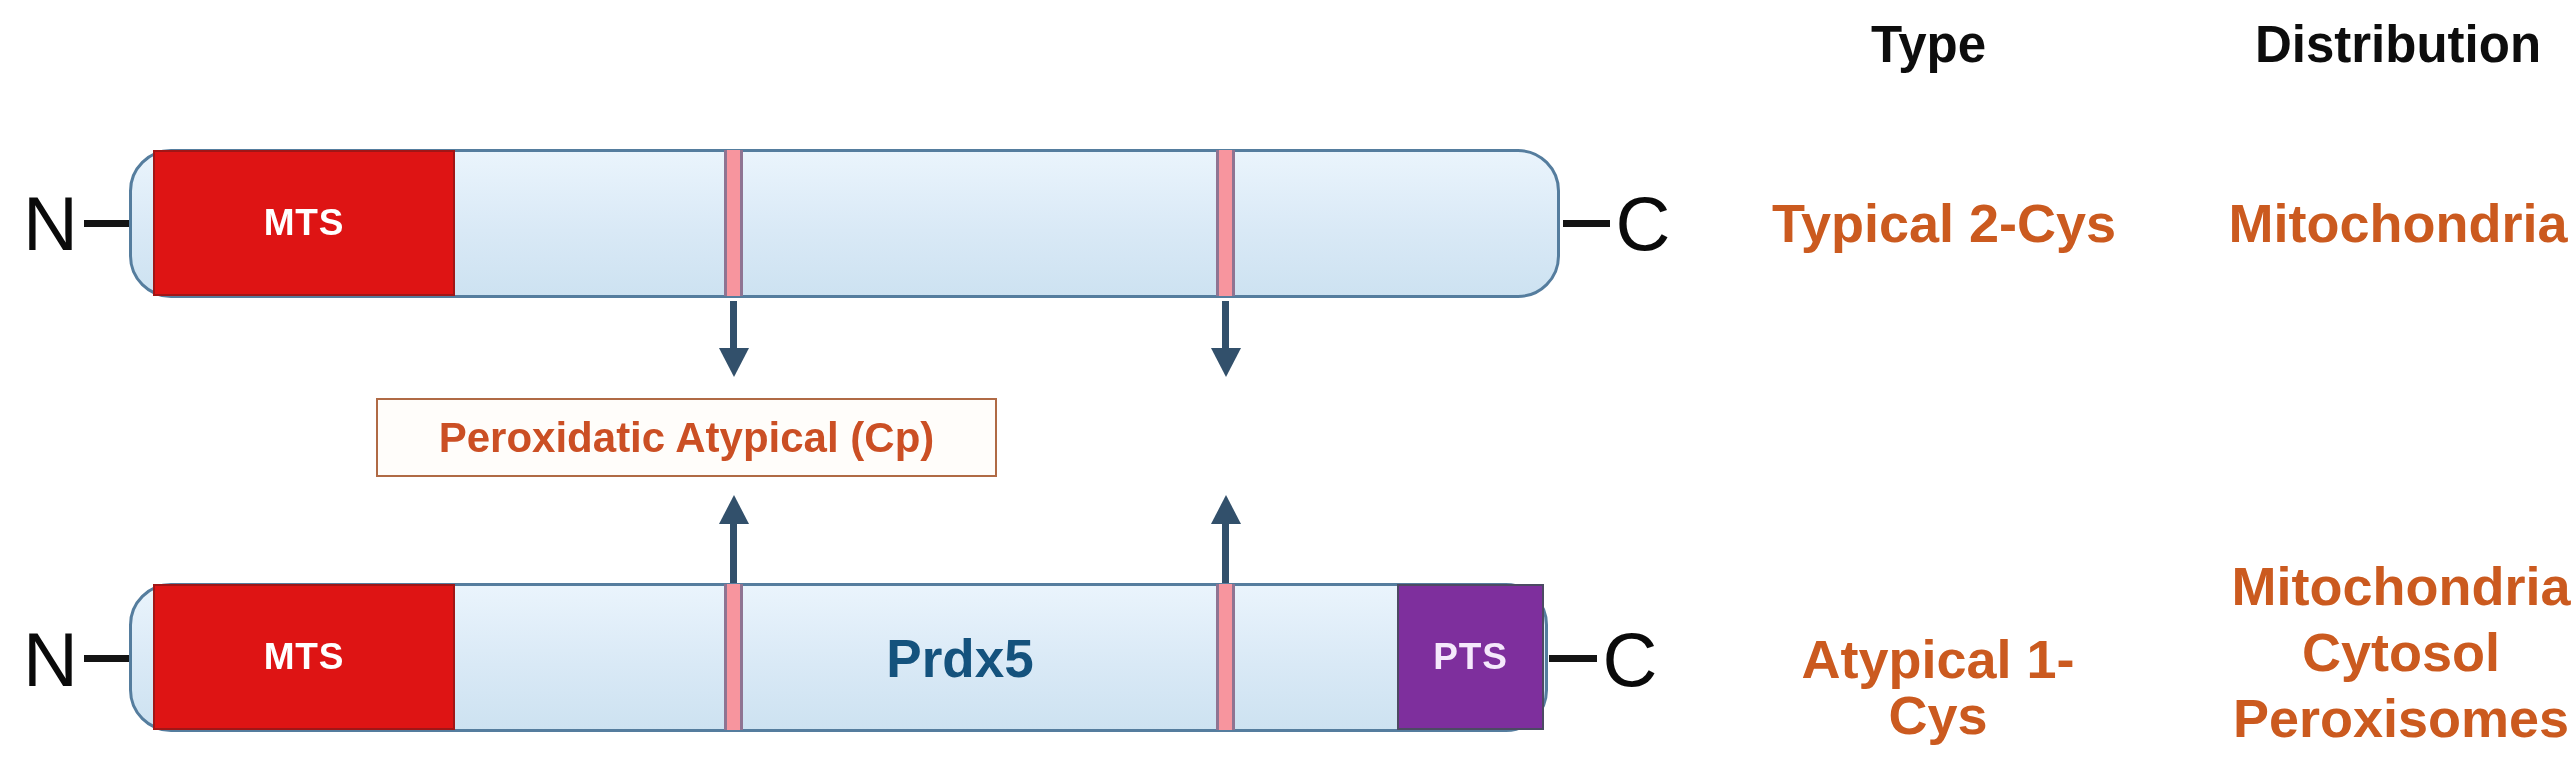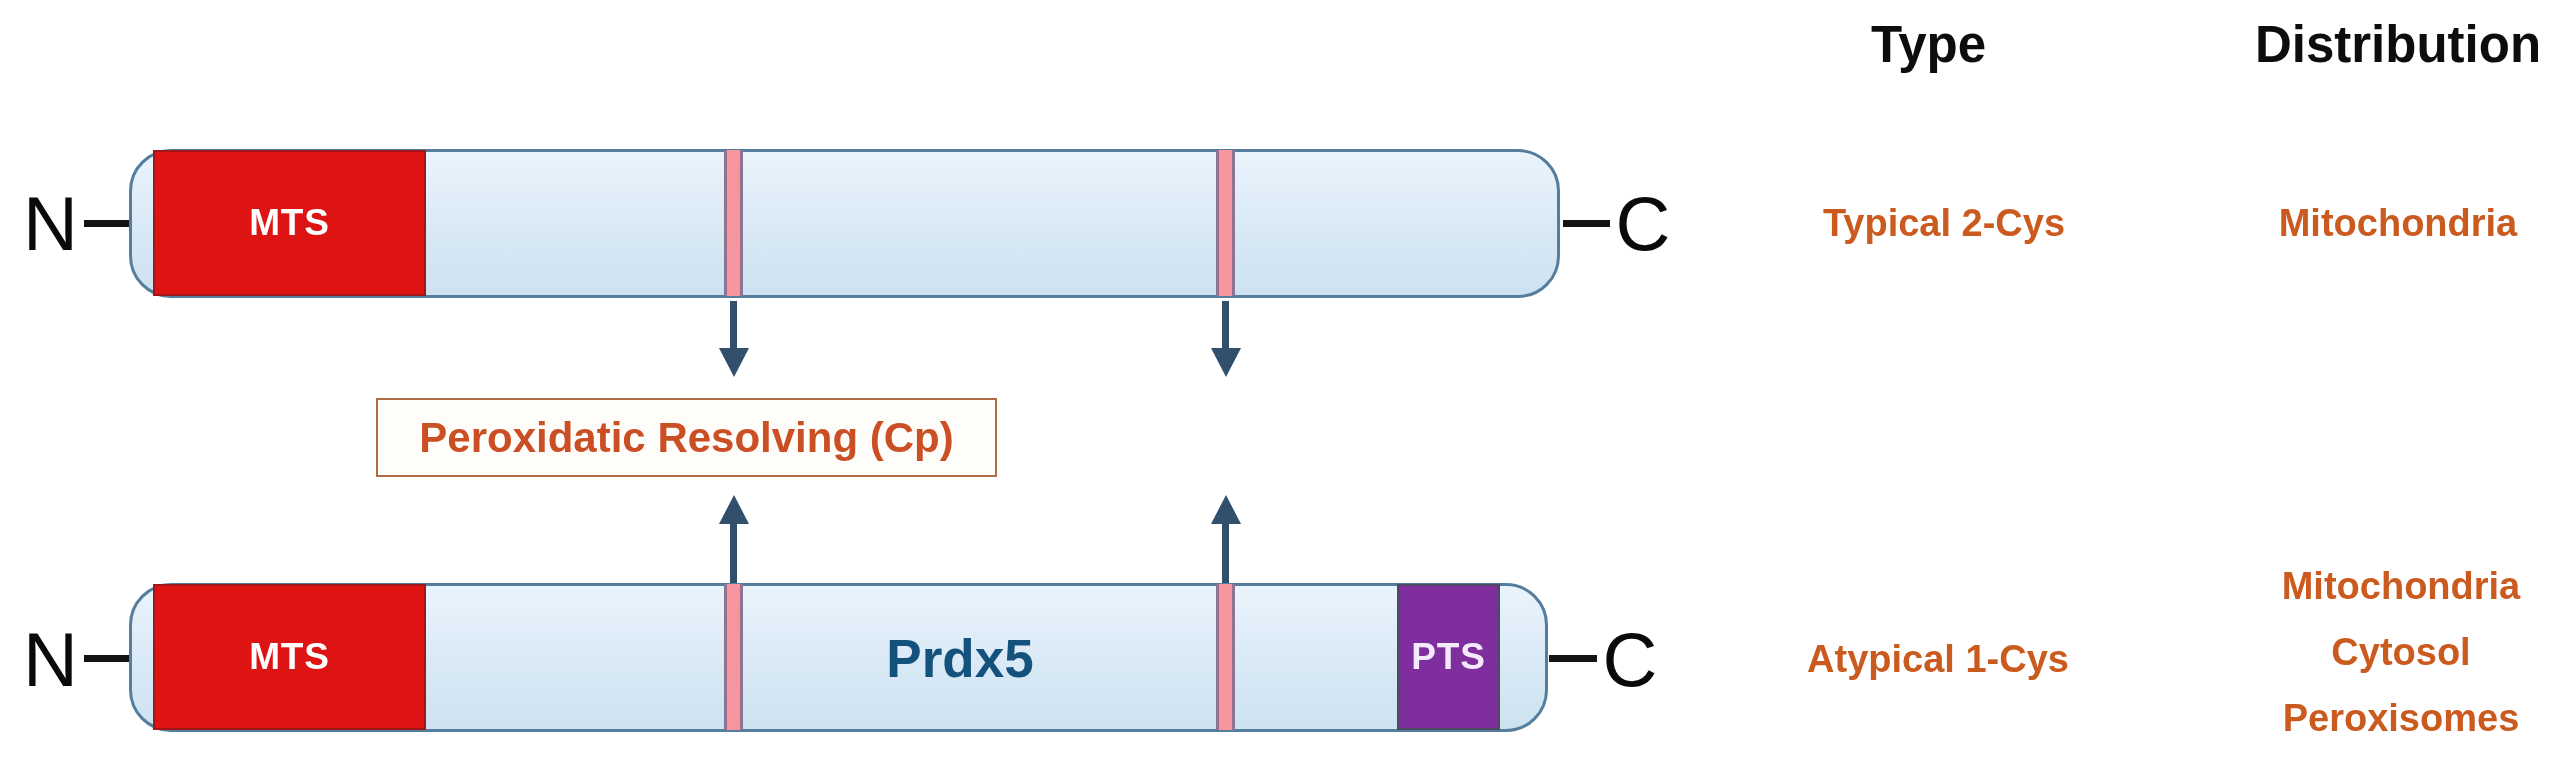--- a/index.html
+++ b/index.html
@@ -29,22 +29,22 @@
     background:linear-gradient(180deg, #eaf4fc 0%, #d9e9f6 55%, #cde2f1 100%);
   }
   .bar-prdx3 { left:129px; top:149px; width:1425px; }
   .bar-prdx5 { left:129px; top:583px; width:1413px; }
 
   .domain {
     position:absolute; top:-1.6px; height:146px; box-sizing:border-box;
     display:flex; align-items:center; justify-content:center;
     font-size:37px; font-weight:700; color:#ffffff; letter-spacing:0.8px;
   }
-  .domain-mts { left:21px;  width:273px; background:#de1414; border:2.4px solid #a11616; }
-  .domain-pts { left:1265px; width:103px; background:#7e2f9d; border:2.4px solid #4c4a63; color:#f5e9fc; }
+  .domain-mts { left:21px;  width:302px; background:#de1414; border:2.4px solid #a11616; }
+  .domain-pts { left:1265px; width:147px; background:#7e2f9d; border:2.4px solid #4c4a63; color:#f5e9fc; }
 
   .stripe {
     position:absolute; top:-1.6px; height:146px; width:13px;
     background:#f7959e; border-left:3.2px solid #8f7492; border-right:3.2px solid #8f7492;
   }
   .stripe-cp { left:592px; }
   .stripe-cr { left:1084px; }
 
   .bar-name {
     position:absolute; left:627px; width:402px; top:50%;
@@ -80,21 +80,21 @@
   
   .hdr {
     position:absolute; top:14.5px; text-align:center;
     font-size:51px; font-weight:700; color:#0d0d0d;
   }
   .hdr-type { left:1816px; width:225px; }
   .hdr-dist { left:2205px; width:386px; }
 
   .orange {
     position:absolute; text-align:center;
-    font-size:38px; font-weight:700; color:#cb5a1f; line-height:56px;
+    font-size:54px; font-weight:700; color:#cb5a1f; line-height:56px;
   }
   .type-prdx3 { left:1759px; top:195px; width:370px; }
   .dist-prdx3 { left:2213px; top:195px; width:370px; }
   .type-prdx5 { left:1753px; top:631px; width:370px; }
   .dist-prdx5 { left:2216px; top:553px; width:370px; line-height:66px; }
 </style>
 </head>
 <body>
 
 <div class="stage">
@@ -118,21 +118,21 @@
 
   <div class="orange type-prdx3">Typical 2-Cys</div>
   <div class="orange dist-prdx3">Mitochondria</div>
 
   <div class="shaft shaft-d1"></div>
   <div class="head head-down head-d1"></div>
   <div class="shaft shaft-d2"></div>
   <div class="head head-down head-d2"></div>
 
   <div class="note note-cp">
-    <span>Peroxidatic Resolving (Cp)</span>
+    <span>Peroxidatic Atypical (Cp)</span>
   </div>
 
   <div class="head head-up head-u1"></div>
   <div class="shaft shaft-u1"></div>
   <div class="head head-up head-u2"></div>
   <div class="shaft shaft-u2"></div>
 
   <div class="nc n2">N</div>
   <div class="dash dash-n2"></div>
 

